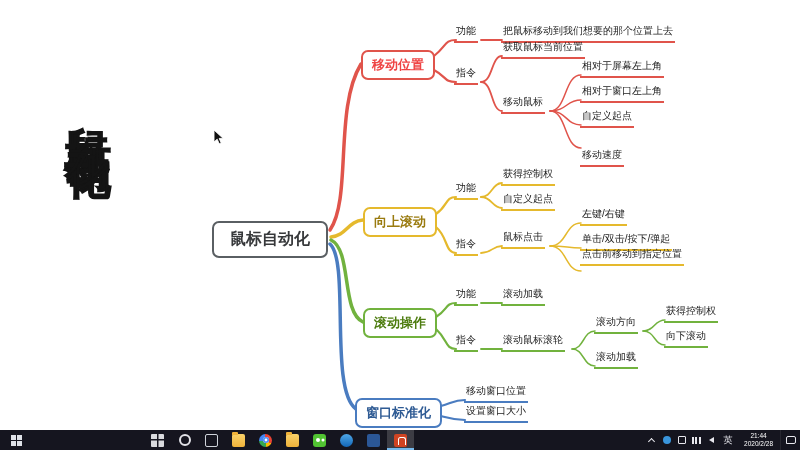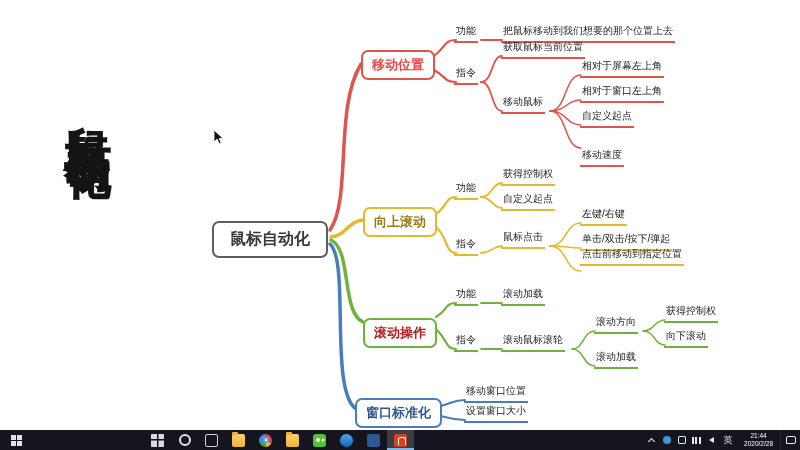--- a/index.html
+++ b/index.html
@@ -130,21 +130,21 @@
   <div class="topic" style="left:363px;top:207px;border-color:#e5b92d;color:#9a7b10">向上滚动</div>
   <div class="lbl" style="left:454px;top:181px;border-bottom-color:#e5b92d">功能</div>
   <div class="lbl" style="left:501px;top:167px;border-bottom-color:#e5b92d">获得控制权</div>
   <div class="lbl" style="left:501px;top:192px;border-bottom-color:#e5b92d">自定义起点</div>
   <div class="lbl" style="left:454px;top:237px;border-bottom-color:#e5b92d">指令</div>
   <div class="lbl" style="left:501px;top:230px;border-bottom-color:#e5b92d">鼠标点击</div>
   <div class="lbl" style="left:580px;top:207px;border-bottom-color:#e5b92d">左键/右键</div>
   <div class="lbl" style="left:580px;top:232px;border-bottom-color:#e5b92d">单击/双击/按下/弹起</div>
   <div class="lbl" style="left:580px;top:247px;border-bottom-color:#e5b92d">点击前移动到指定位置</div>
 
-  <div class="topic" style="left:363px;top:318px;border-color:#71b23e;color:#b91c1c">滚动操作</div>
+  <div class="topic" style="left:363px;top:308px;border-color:#71b23e;color:#4d7c0f">滚动操作</div>
   <div class="lbl" style="left:454px;top:287px;border-bottom-color:#71b23e">功能</div>
   <div class="lbl" style="left:501px;top:287px;border-bottom-color:#71b23e">滚动加载</div>
   <div class="lbl" style="left:454px;top:333px;border-bottom-color:#71b23e">指令</div>
   <div class="lbl" style="left:501px;top:333px;border-bottom-color:#71b23e">滚动鼠标滚轮</div>
   <div class="lbl" style="left:594px;top:315px;border-bottom-color:#71b23e">滚动方向</div>
   <div class="lbl" style="left:664px;top:304px;border-bottom-color:#71b23e">获得控制权</div>
   <div class="lbl" style="left:664px;top:329px;border-bottom-color:#71b23e">向下滚动</div>
   <div class="lbl" style="left:594px;top:350px;border-bottom-color:#71b23e">滚动加载</div>
 
   <div class="topic" style="left:355px;top:398px;border-color:#4a7cc0;color:#2f5b94">窗口标准化</div>

